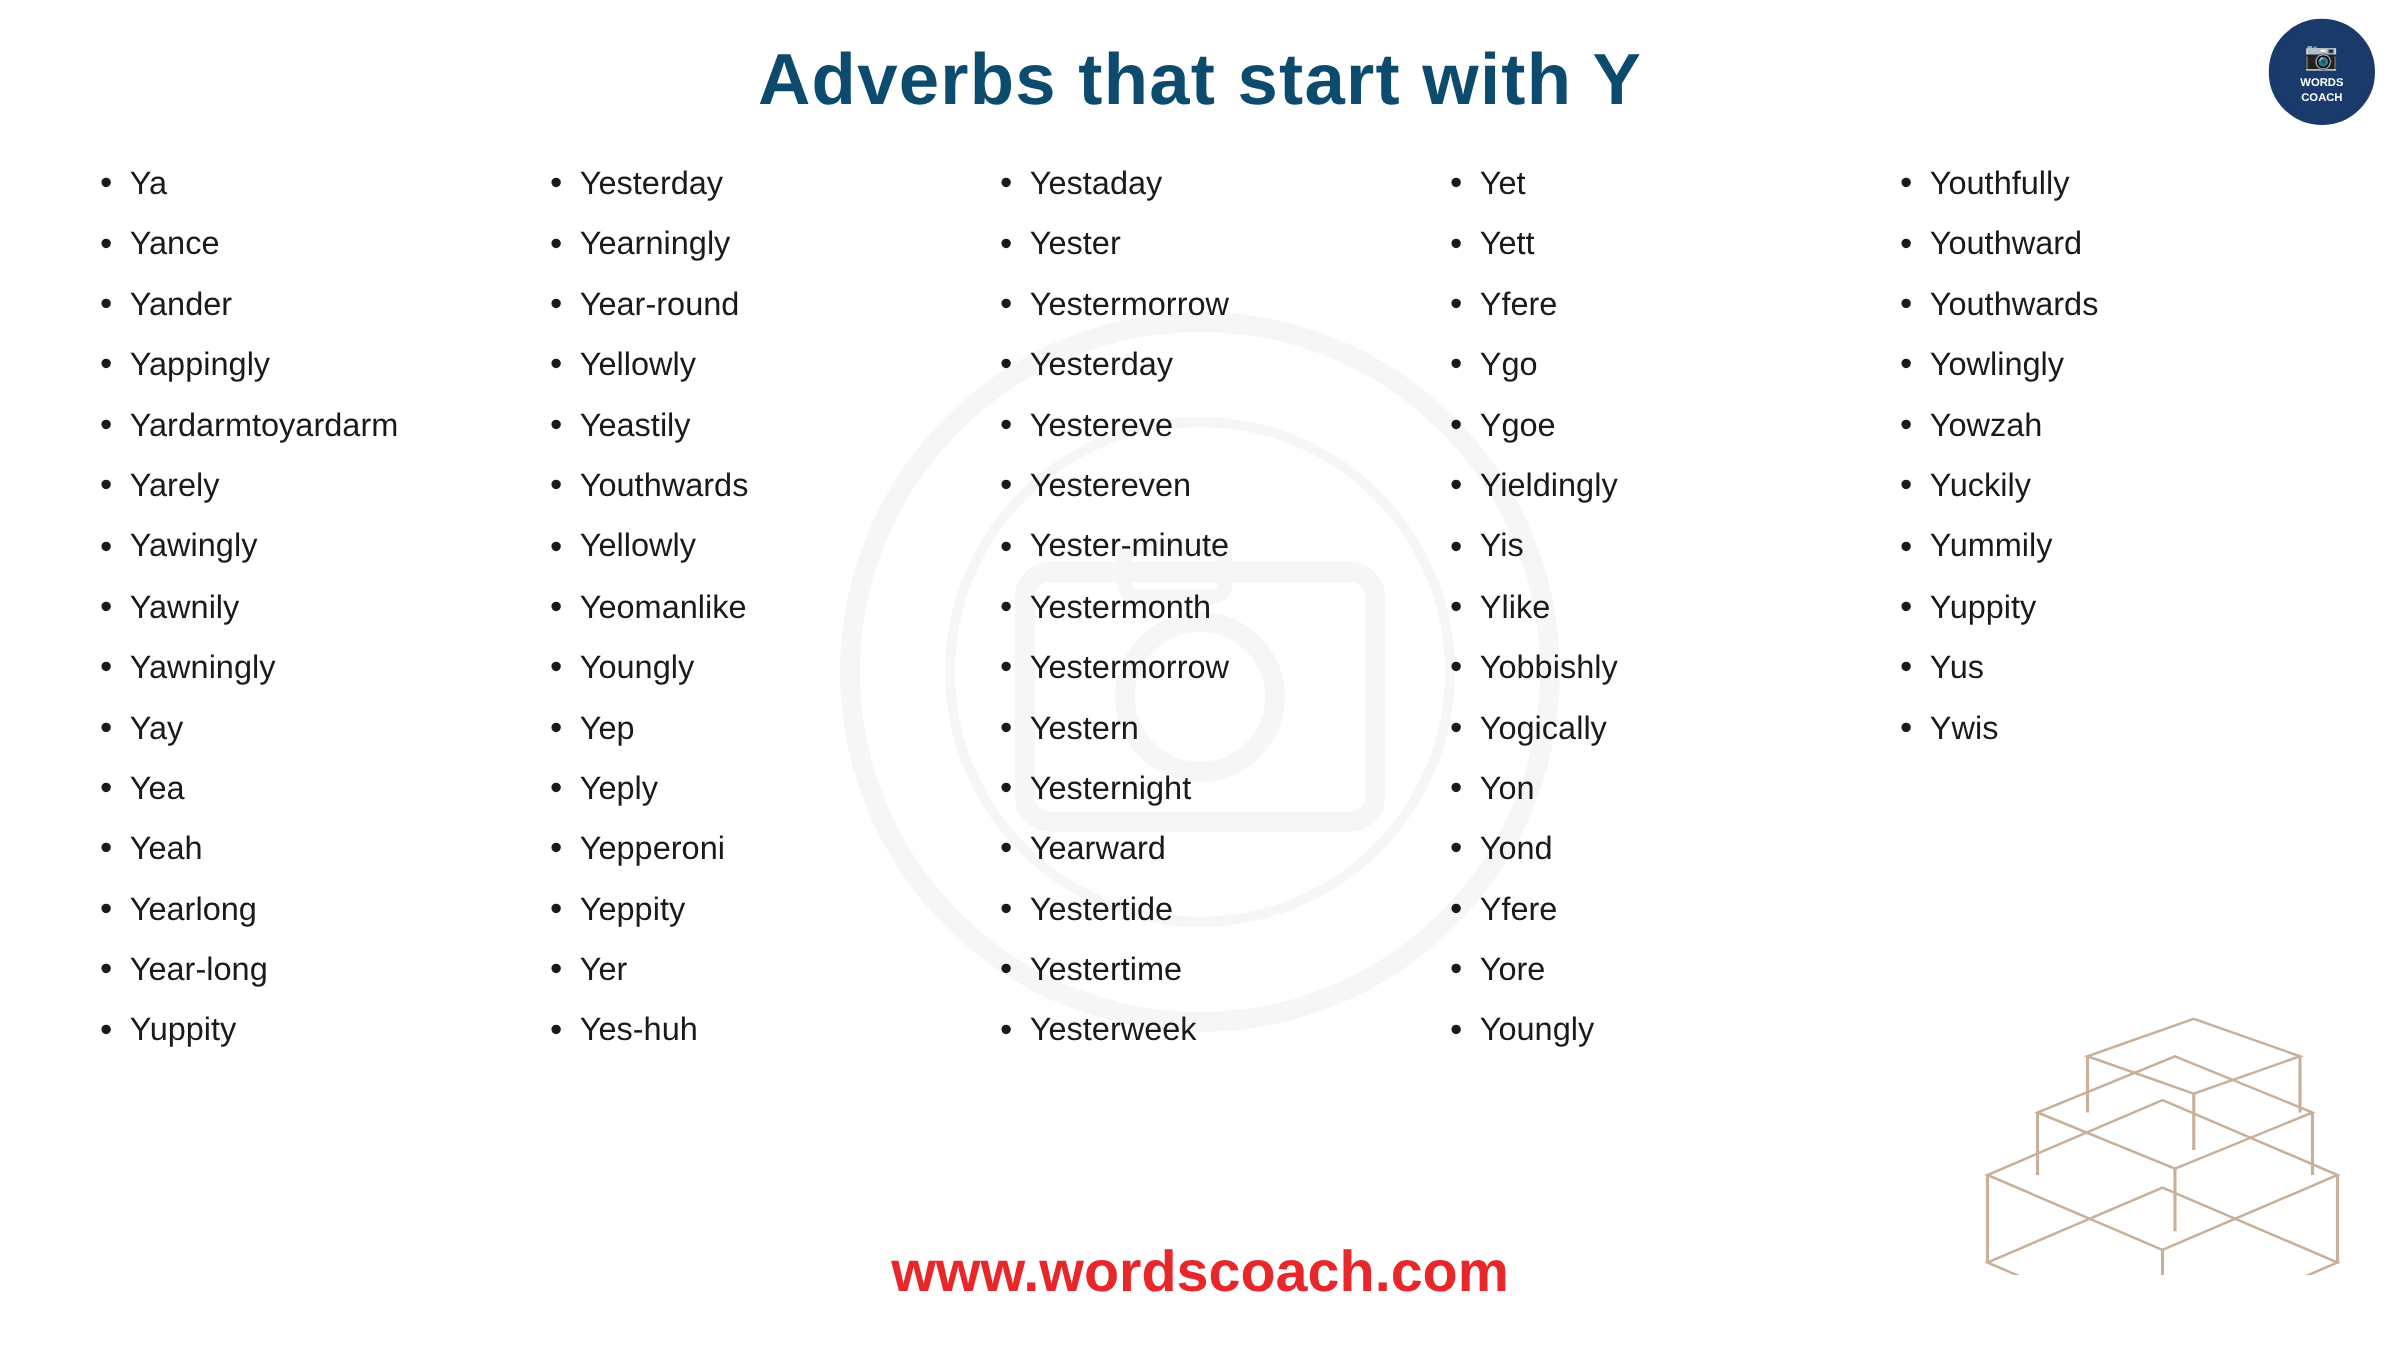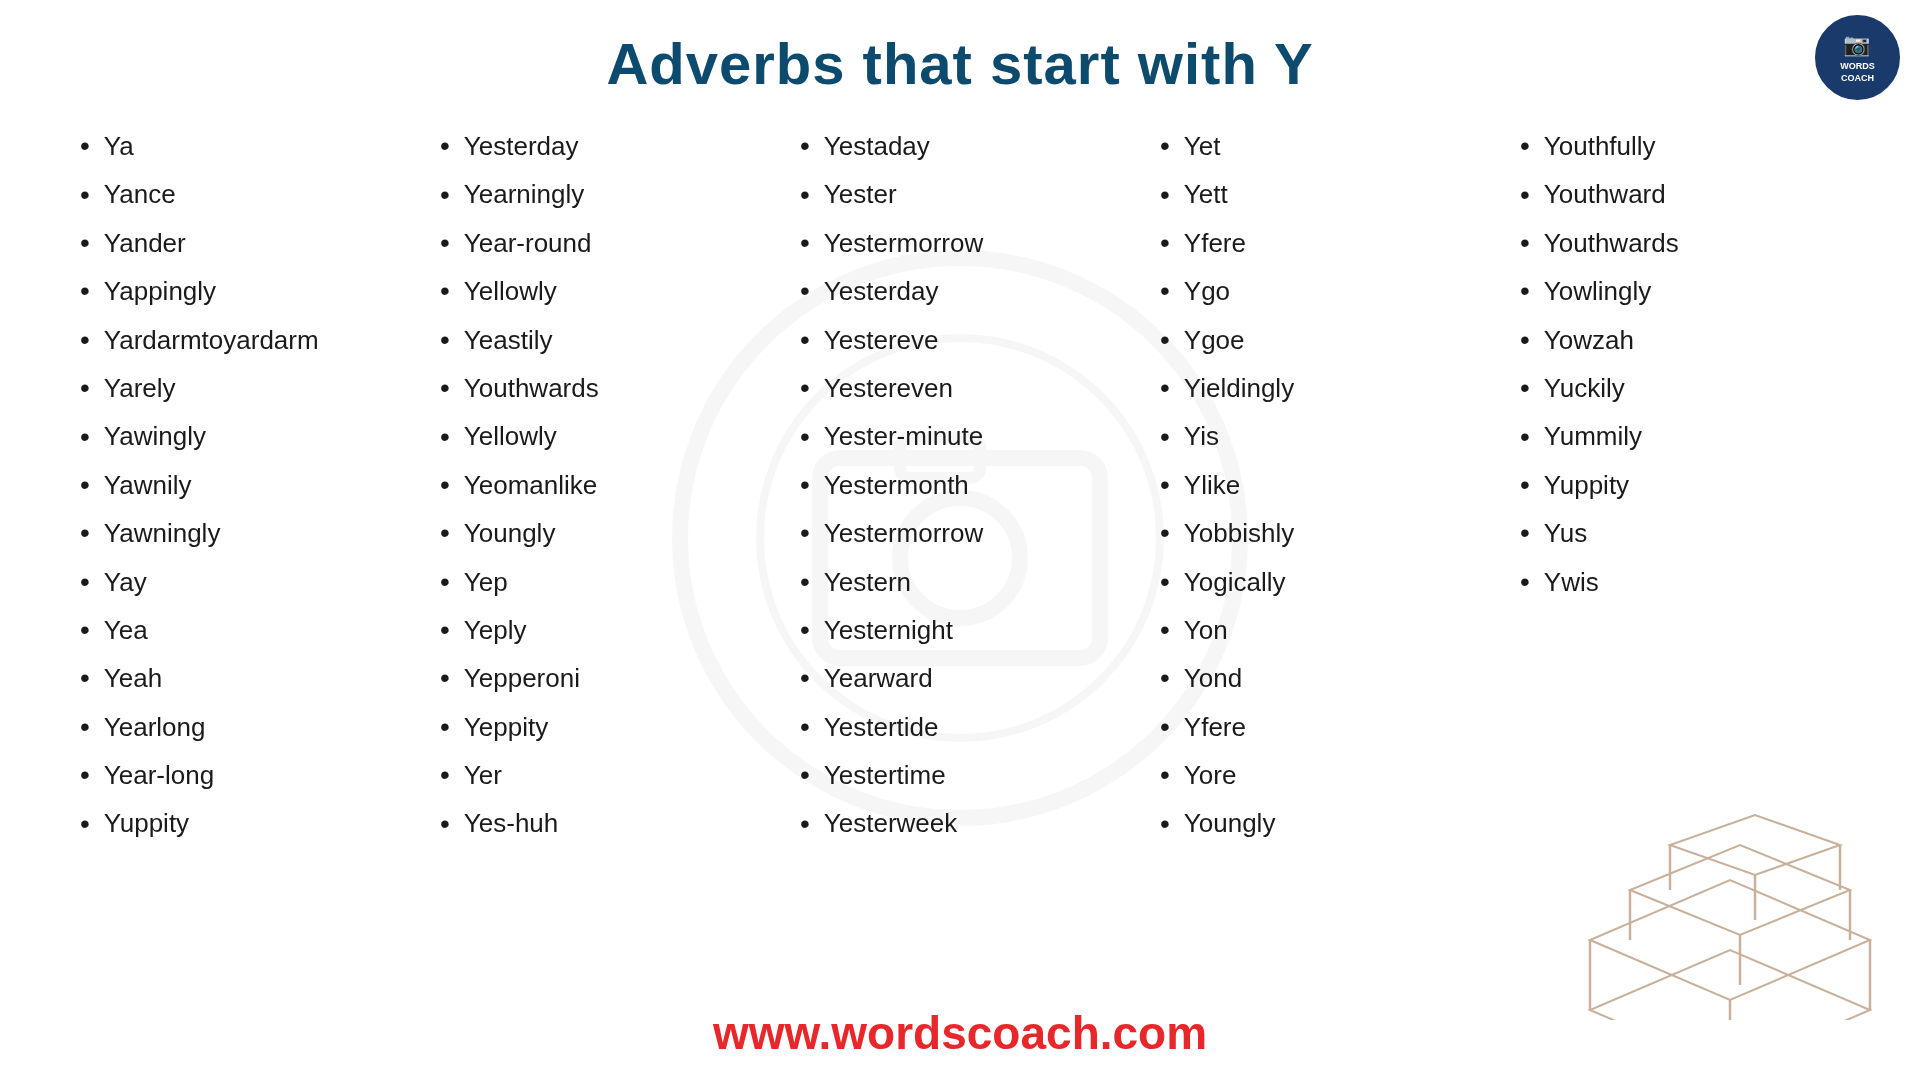--- a/index.html
+++ b/index.html
@@ -48,21 +48,21 @@
       font-size: 28px;
       line-height: 1;
     }
 
     .footer-url {
       text-align: center;
       font-size: 46px;
       font-weight: bold;
       color: #e8272a;
       position: absolute;
-      bottom: 20px;
+      bottom: 36px;
       width: 100%;
     }
 
     
     .watermark {
       position: absolute;
       top: 50%;
       left: 50%;
       transform: translate(-50%, -50%);
       opacity: 0.07;

